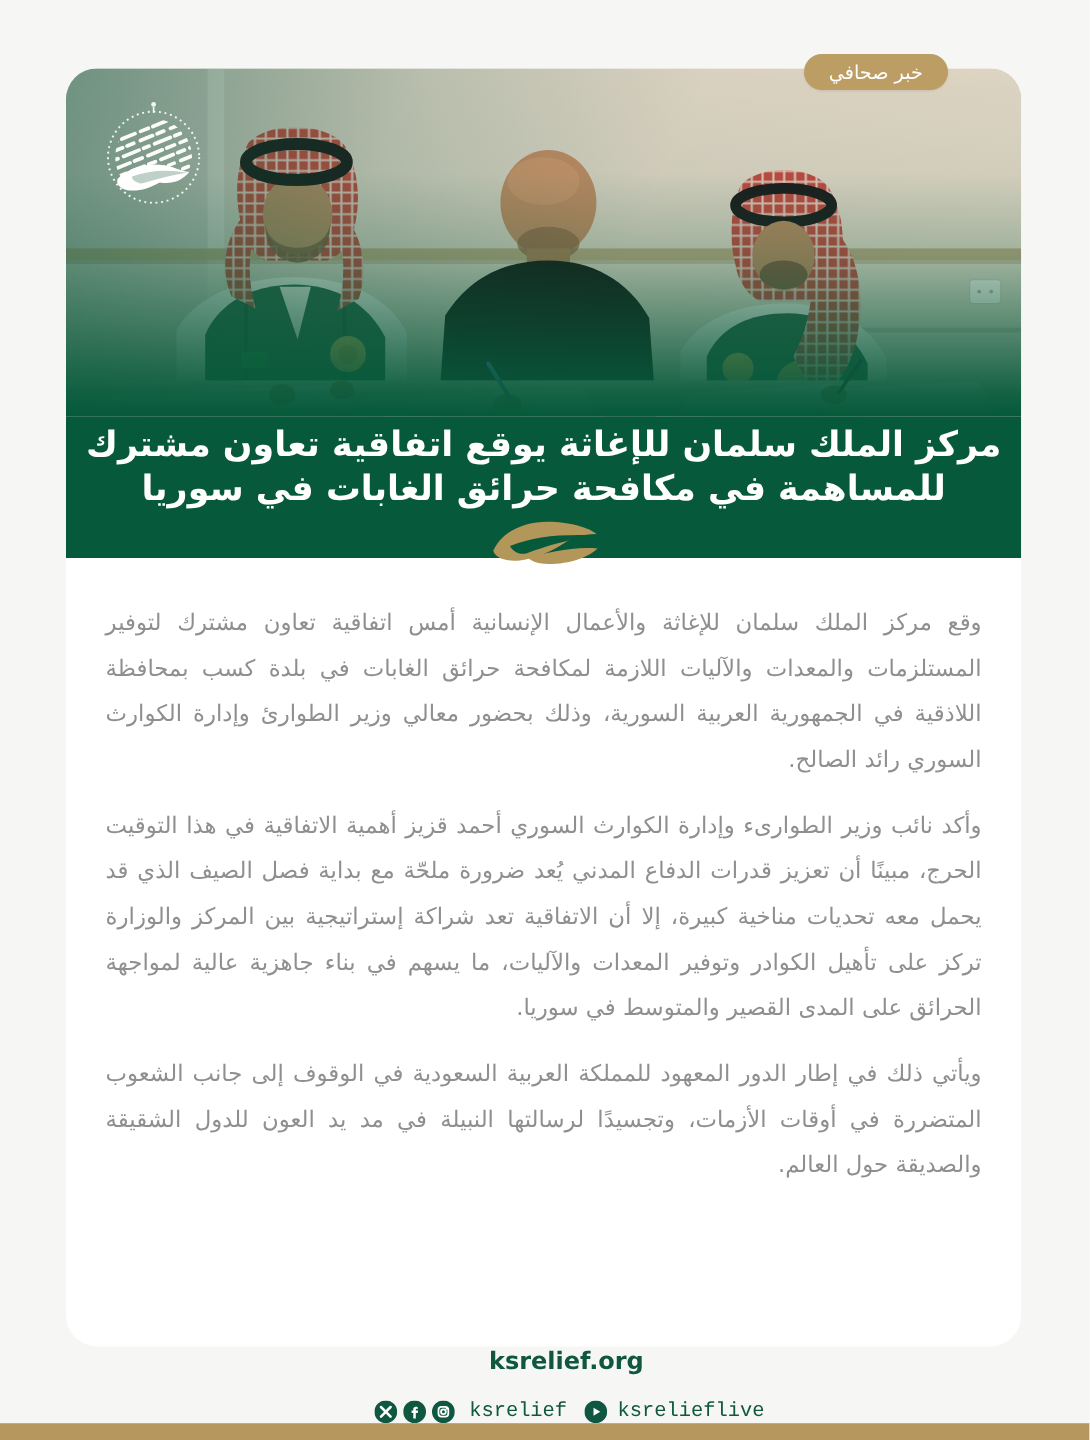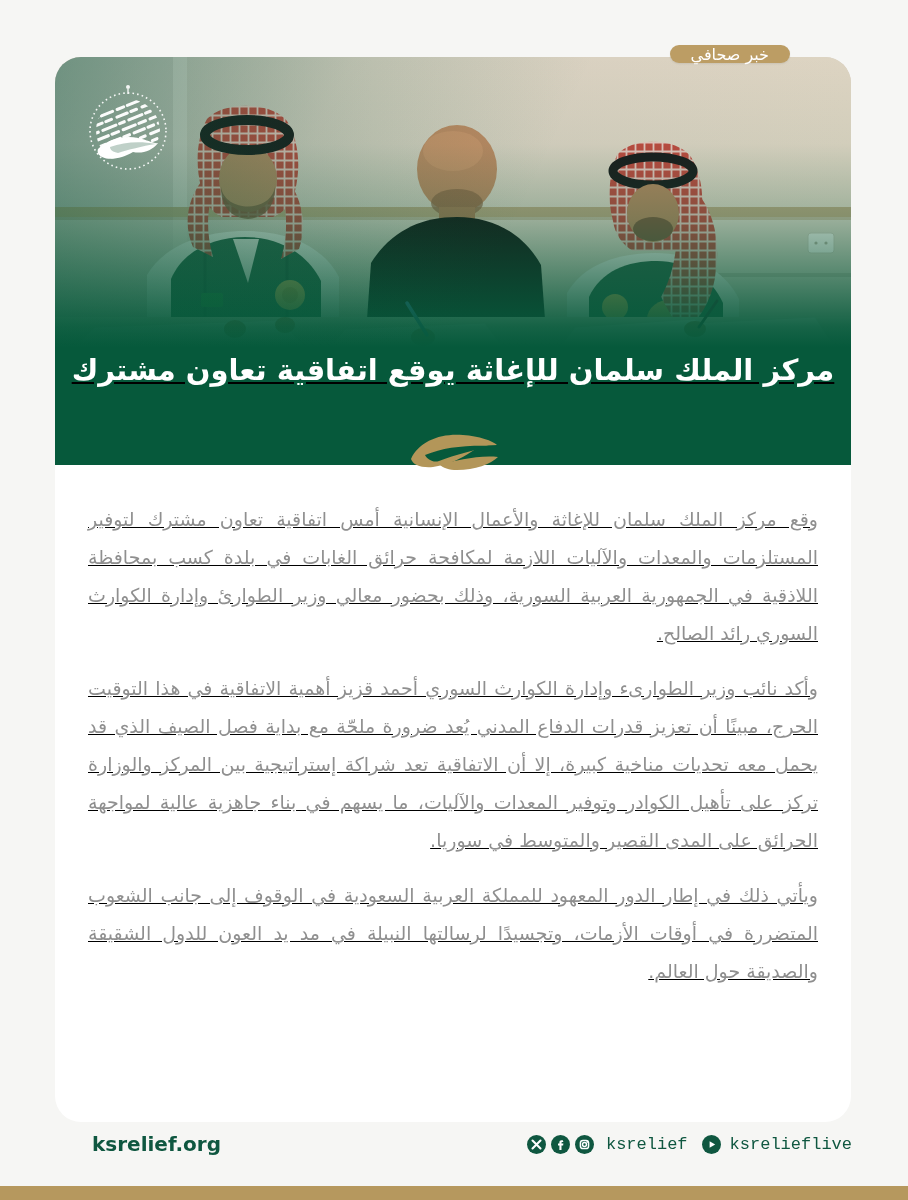--- a/index.html
+++ b/index.html
@@ -10,21 +10,20 @@
     font-family:"DejaVu Sans", sans-serif;
     overflow:hidden;
   }
 
   
   .card {
     position:absolute; left:55px; top:57px;
     width:796px; height:1065px;
     border-radius:26px; overflow:hidden;
     background:#ffffff;
-    text-decoration:underline;
   }
 
   
   .photo { position:relative; width:796px; height:290px; background:#d5cdc0; }
   .photo svg.scene { position:absolute; inset:0; display:block; }
   .photo-overlay {
     position:absolute; inset:0;
     background:
       linear-gradient(115deg, rgba(6,89,59,0.45) 0%, rgba(6,89,59,0.14) 32%, rgba(6,89,59,0) 58%),
       linear-gradient(to bottom, rgba(6,89,59,0) 0%, rgba(6,89,59,0.05) 30%,
@@ -51,35 +50,36 @@
     padding:35px 33px 0 33px;
     direction:rtl;
     color:#8f8f8f;
     font-size:19px; line-height:38px;
     text-align:justify; text-align-last:right;
   }
   .article p { margin-bottom:17px; }
 
   
   .badge {
-    position:absolute; top:45px; right:118px; height:18px;
+    position:absolute; top:45px; right:118px; height:30px;
     background:#bc9d64; border-radius:15px;
     display:flex; align-items:center; padding:0 21px;
     color:#ffffff; font-size:16px; direction:rtl; white-space:nowrap;
     box-shadow:0 1px 2px rgba(0,0,0,0.08);
   }
 
   
   .emblem { position:absolute; left:86px; top:83px; width:84px; height:93px; }
 
   
   .footer-bar {
-    position:absolute; left:0; right:0; bottom:24px; height:64px;
+    position:absolute; left:0; right:0; bottom:14px; height:64px;
     display:flex; align-items:center; justify-content:space-between;
     padding:0 56px 0 92px;
+    flex-direction:column;
   }
   .site { color:#0f5740; font-weight:bold; font-size:20px; }
   .socials { display:flex; align-items:center; }
   .socials svg { display:block; }
   .sicon { margin-left:5px; }
   .handle { color:#0f5740; font-size:17px; margin:0 14px 0 12px;font-family:Liberation Mono, monospace; }
   .handle.live { margin:0 0 0 0; }
   .play { margin-right:9px; }
 
   .gold-bar {
@@ -169,20 +169,21 @@
         <line x1="372" y1="278" x2="352" y2="246" stroke="#4a77b0" stroke-width="3.5" stroke-linecap="round"></line>
         <ellipse cx="640" cy="272" rx="11" ry="8" fill="#b5875f"></ellipse>
         <line x1="644" y1="270" x2="662" y2="244" stroke="#333333" stroke-width="3" stroke-linecap="round"></line>
       </g>
     </svg>
     <div class="photo-overlay"></div>
   </div>
 
   <div class="band">
     <div class="hl">مركز الملك سلمان للإغاثة يوقع اتفاقية تعاون مشترك</div>
+    <div class="hl">للمساهمة في مكافحة حرائق الغابات في سوريا</div>
     <svg class="swoosh" viewBox="0 0 96 42">
       <path d="M6 28 C14 10 36 2 58 4 C74 5 88 10 92 14 C80 14 72 17 66 21 C56 28 42 34 28 36 C16 37 8 34 6 28 Z" fill="#b39659"></path>
       <path d="M34 33 C52 30 72 24 93 26 C86 33 70 39 52 39 C44 39 38 37 34 33 Z" fill="#b39659"></path>
       <path d="M20 24 C40 16 60 14 92 15 C70 18 50 24 34 30 C28 32 22 28 20 24 Z" fill="#06593b"></path>
     </svg>
   </div>
 
   <div class="article">
     <p>وقع مركز الملك سلمان للإغاثة والأعمال الإنسانية أمس اتفاقية تعاون مشترك لتوفير المستلزمات والمعدات والآليات اللازمة لمكافحة حرائق الغابات في بلدة كسب بمحافظة اللاذقية في الجمهورية العربية السورية، وذلك بحضور معالي وزير الطوارئ وإدارة الكوارث السوري رائد الصالح.</p>
     <p>وأكد نائب وزير الطوارىء وإدارة الكوارث السوري أحمد قزيز أهمية الاتفاقية في هذا التوقيت الحرج، مبينًا أن تعزيز قدرات الدفاع المدني يُعد ضرورة ملحّة مع بداية فصل الصيف الذي قد يحمل معه تحديات مناخية كبيرة، إلا أن الاتفاقية تعد شراكة إستراتيجية بين المركز والوزارة تركز على تأهيل الكوادر وتوفير المعدات والآليات، ما يسهم في بناء جاهزية عالية لمواجهة الحرائق على المدى القصير والمتوسط في سوريا.</p>

